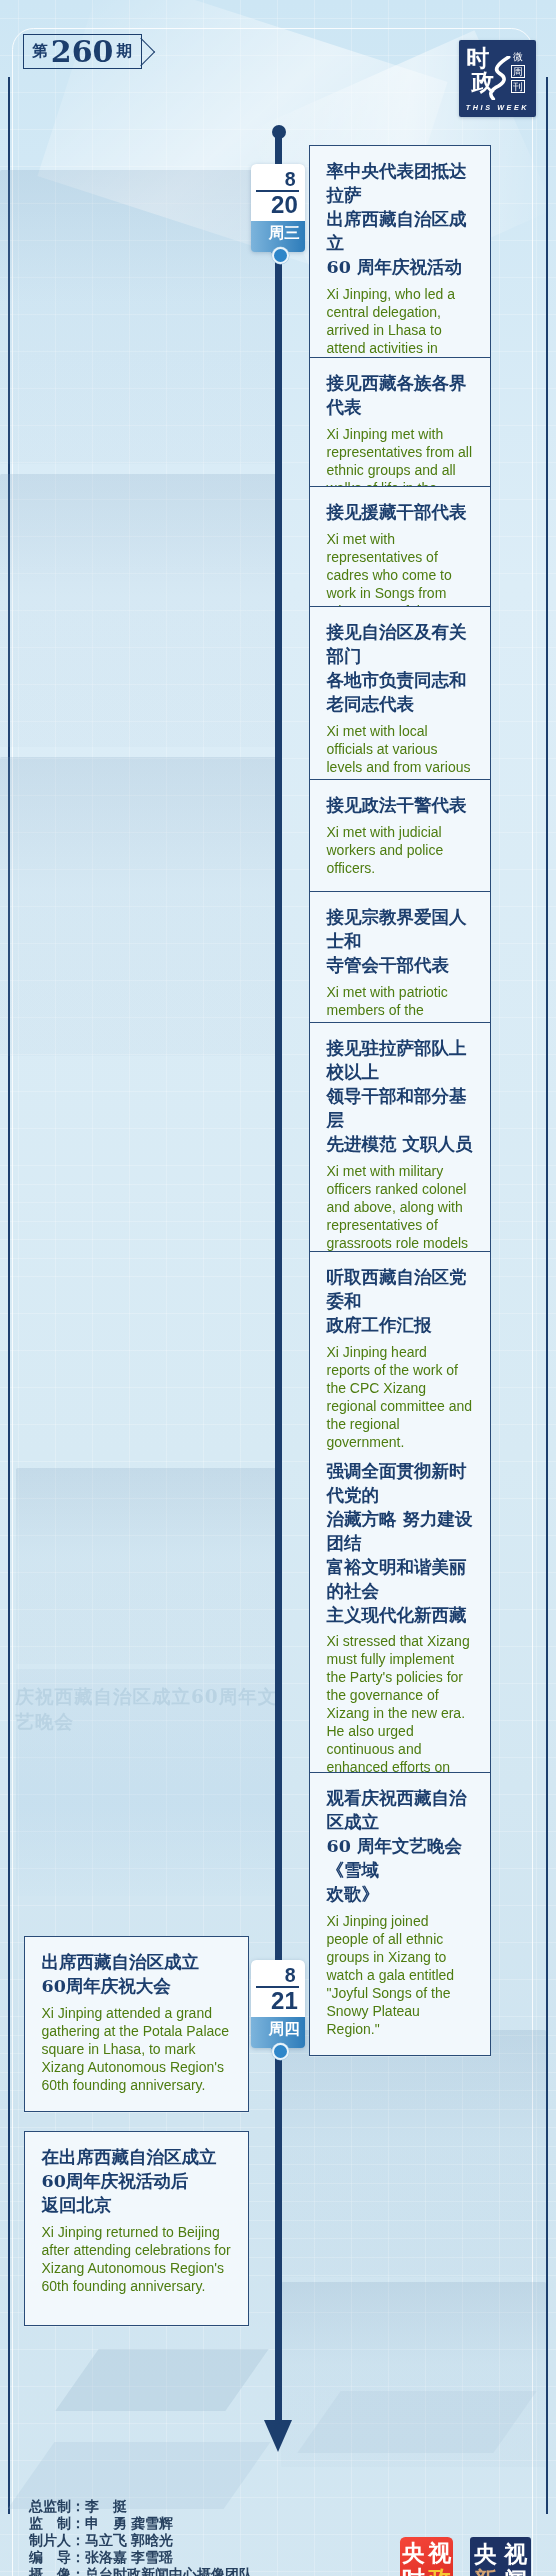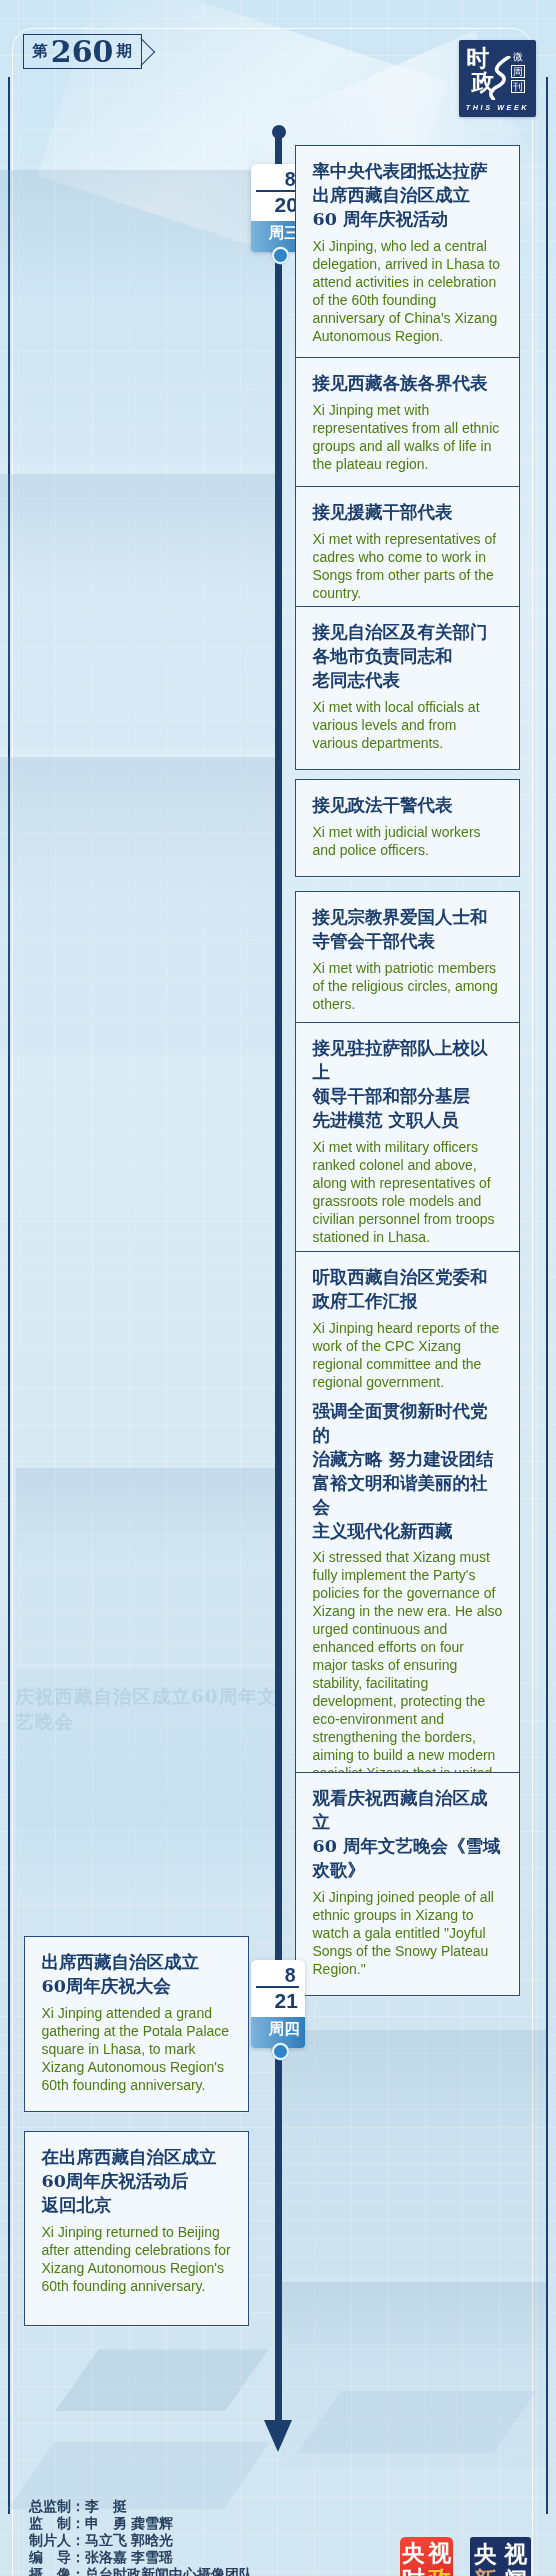--- a/index.html
+++ b/index.html
@@ -32,27 +32,27 @@
 
   
   .tl-line{position:absolute;left:275px;top:131px;width:6.7px;height:2290px;background:#1c3e6d;}
   .tl-start{position:absolute;left:272px;top:125px;width:14px;height:14px;border-radius:50%;background:#1c3e6d;}
   .tl-arrow{position:absolute;left:264px;top:2420px;width:0;height:0;border-left:14.4px solid transparent;border-right:14.4px solid transparent;border-top:32px solid #1c3e6d;}
   .dot{position:absolute;left:272px;width:13.4px;height:13.4px;border-radius:50%;background:#2e86c9;border:2.1px solid #e9f4fb;box-shadow:0 0 0 0.5px #9cc3de;}
 
   .date-badge{position:absolute;left:251px;width:54px;filter:drop-shadow(0 1.5px 2.1px rgba(30,70,110,.25));}
   .db-top{background:#fff;border-radius:5.2px 5.2px 0 0;padding:5.2px 6.2px 3.1px 5.2px;color:#1c3e6d;}
   .db-month{font-size:19.6px;line-height:20.6px;font-weight:700;text-align:right;border-bottom:2.1px solid #1c3e6d;padding-right:3.1px;}
-  .db-day{font-size:21px;line-height:26px;font-weight:700;text-align:right;padding-right:1px;}
+  .db-day{font-size:24px;line-height:26px;font-weight:700;text-align:right;padding-right:1px;}
   .db-week{height:31px;background:linear-gradient(90deg,#7cb4dc,#2d7cba);border-radius:0 0 4.1px 4.1px;color:#fff;font-size:15.5px;font-weight:700;text-align:right;line-height:23px;padding-right:5.2px;}
   .db-tail{width:0;height:0;margin:0 auto;border-left:7.7px solid transparent;border-right:7.7px solid transparent;border-top:10.3px solid #3c86c2;}
 
   
   .event-card{position:absolute;box-sizing:border-box;background:#f2f8fc;border:1px solid #2a4c78;padding:13.4px 16.5px 9.3px 16.5px;box-shadow:0 0.5px 0 rgba(255,255,255,.6);}
-  .side-right{left:295px;width:225px;}
+  .side-right{left:309px;width:182px;}
   .side-left{left:24px;width:225px;}
   .event-title{margin:0 0 5.2px 0;color:#1c3e6d;font-size:17.5px;line-height:24px;font-weight:700;white-space:pre-line;font-family:"DejaVu Serif","Liberation Serif",serif;}
   .event-desc{margin:0 0 8.2px 0;color:#4d7c0f;font-size:14px;line-height:18px;}
 
   
   .faded-photo{position:absolute;border-radius:1.5px;background:linear-gradient(180deg,rgba(121,156,187,.20),rgba(170,200,222,.12) 45%,rgba(140,172,200,.05));}
   .wm-text{position:absolute;color:#aac7da;opacity:.55;font-family:"DejaVu Serif","Liberation Serif",serif;font-weight:700;}
   .wm-line1{left:15.5px;top:1684px;width:268px;font-size:18.5px;letter-spacing:1px;}
   .wm-line2{left:77px;top:1758px;font-size:39px;letter-spacing:13.4px;color:#bcd6e6;opacity:.7;}
   .chev{position:absolute;background:rgba(150,182,206,.28);transform:skewX(-35deg);}

